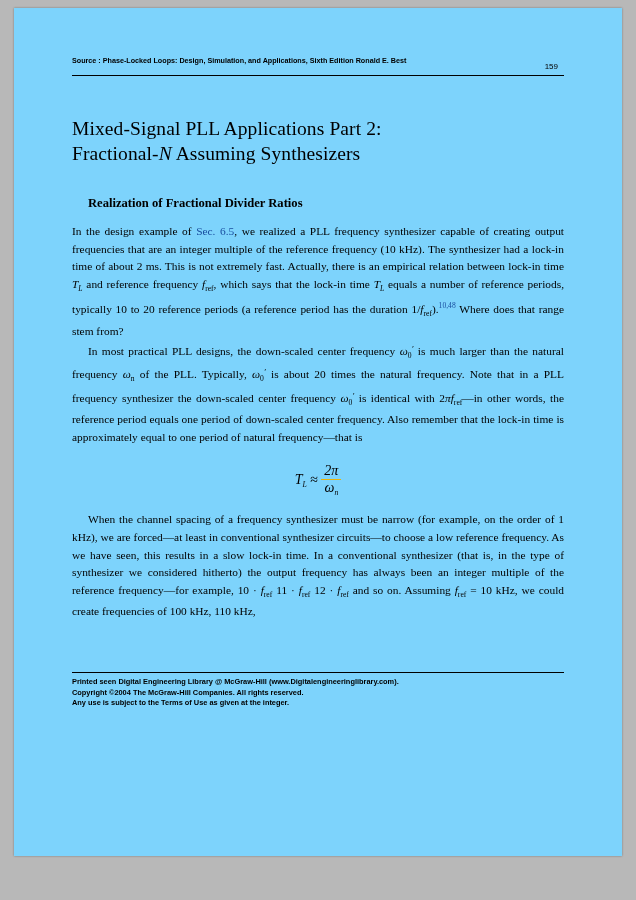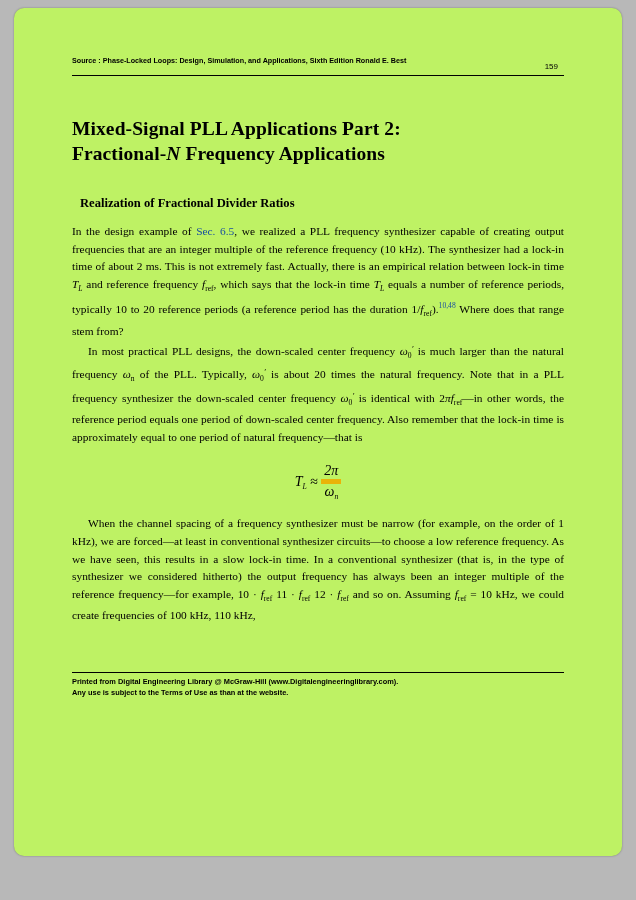--- a/index.html
+++ b/index.html
@@ -12,23 +12,22 @@
     height: 900px;
     font-family: "Liberation Serif", serif;
     overflow: hidden;
   }
   .page {
     position: absolute;
     left: 14px;
     top: 8px;
     width: 608px;
     height: 848px;
-    background: #bef264;
+    background: #7dd3fc;
     box-shadow: 0 0 2px rgba(0,0,0,0.35);
-    border-radius: 10px;
   }
   .content {
     position: absolute;
     left: 58px;
     top: 48px;
     width: 492px;
   }
   
   .srcline {
     font-family: "Liberation Sans", sans-serif;
@@ -52,31 +51,31 @@
   }
   .rule {
     border-bottom: 1px solid #000;
     margin-top: 4px;
     width: 100%;
   }
   
   h1 {
     font-family: "Liberation Serif", serif;
     font-size: 19.5px;
-    font-weight: bold;
+    font-weight: normal;
     line-height: 25px;
     margin: 40px 0 0 0;
     letter-spacing: 0.1px;
   }
   h1 .ital { font-style: italic; }
   h2 {
     font-family: "Liberation Serif", serif;
     font-size: 12.6px;
     font-weight: bold;
-    margin: 30px 0 12px 8px;
+    margin: 30px 0 12px 16px;
   }
   
   p {
     font-size: 11.4px;
     line-height: 17.6px;
     margin: 8px 0 0 0;
     text-align: justify;
   }
   p.indent { text-indent: 16px; }
   p + p { margin-top: 0; }
@@ -91,21 +90,21 @@
     text-align: center;
     font-size: 14px;
   }
   .frac {
     display: inline-block;
     vertical-align: middle;
     text-align: center;
     line-height: 1.15;
   }
   .frac .num { display: block; padding: 0 3px; }
-  .frac .den { display: block; border-top: 5px solid #eab308; padding: 0 3px; }
+  .frac .den { display: block; border-top: 1px solid #eab308; padding: 0 3px; }
   
   .footer {
     position: absolute;
     left: 58px;
     top: 664px;
     width: 492px;
   }
   .footer .frule {
     border-top: 1px solid #000;
     margin-bottom: 4px;
@@ -125,21 +124,21 @@
   <div class="content">
 
     <div class="header-row">
       <div class="srcline">Source : Phase-Locked Loops: Design, Simulation, and Applications, Sixth Edition   Ronald E. Best</div>
       <div class="pageno">159</div>
     </div>
     <div class="rule"></div>
 
     <h1>
       <span>Mixed-Signal PLL Applications Part 2:</span><br>
-      <span>Fractional-</span><span class="ital">N</span><span> Frequency Applications</span>
+      <span>Fractional-</span><span class="ital">N</span><span> Assuming Synthesizers</span>
     </h1>
 
     <h2>Realization of Fractional Divider Ratios</h2>
 
     <p><span>In the design example of </span><span class="link">Sec. 6.5</span><span>, we realized a PLL frequency synthesizer capable of creating output frequencies that are an integer multiple of the reference frequency (10 kHz). The synthesizer had a lock-in time of about 2 ms. This is not extremely fast. Actually, there is an empirical relation between lock-in time </span><span class="it">T</span><span class="it sub">L</span><span> and reference frequency </span><span class="it">f</span><span class="sub">ref</span><span>, which says that the lock-in time </span><span class="it">T</span><span class="it sub">L</span><span> equals a number of reference periods, typically 10 to 20 reference periods (a reference period has the duration 1/</span><span class="it">f</span><span class="sub">ref</span><span>).</span><span class="sup link">10,48</span><span> Where does that range stem from?</span></p>
 
     <p class="indent"><span>In most practical PLL designs, the down-scaled center frequency </span><span class="it">ω</span><span class="sub">0</span><span class="prime">′</span><span> is much larger than the natural frequency </span><span class="it">ω</span><span class="sub">n</span><span> of the PLL. Typically, </span><span class="it">ω</span><span class="sub">0</span><span class="prime">′</span><span> is about 20 times the natural frequency. Note that in a PLL frequency synthesizer the down-scaled center frequency </span><span class="it">ω</span><span class="sub">0</span><span class="prime">′</span><span> is identical with 2</span><span class="it">π</span><span class="it">f</span><span class="sub">ref</span><span>—in other words, the reference period equals one period of down-scaled center frequency. Also remember that the lock-in time is approximately equal to one period of natural frequency—that is</span></p>
 
     <div class="equation">
       <span class="it">T</span><span class="it sub">L</span>
@@ -150,17 +149,18 @@
       </span>
     </div>
 
 
     <p class="indent"><span>When the channel spacing of a frequency synthesizer must be narrow (for example, on the order of 1 kHz), we are forced—at least in conventional synthesizer circuits—to choose a low reference frequency. As we have seen, this results in a slow lock-in time. In a conventional synthesizer (that is, in the type of synthesizer we considered hitherto) the output frequency has always been an integer multiple of the reference frequency—for example, 10 · </span><span class="it">f</span><span class="sub">ref</span><span> 11 · </span><span class="it">f</span><span class="sub">ref</span><span> 12 · </span><span class="it">f</span><span class="sub">ref</span><span> and so on. Assuming </span><span class="it">f</span><span class="sub">ref</span><span> = 10 kHz, we could create frequencies of 100 kHz, 110 kHz,</span></p>
 
   </div>
 
   <div class="footer">
     <div class="frule"></div>
-    <div class="line">Printed from Digital Engineering Library @ McGraw-Hill (www.Digitalengineeringlibrary.com).</div>
-    <div class="line">Any use is subject to the Terms of Use as than at the website.</div>
+    <div class="line">Printed seen Digital Engineering Library @ McGraw-Hill (www.Digitalengineeringlibrary.com).</div>
+    <div class="line">Copyright ©2004 The McGraw-Hill Companies. All rights reserved.</div>
+    <div class="line">Any use is subject to the Terms of Use as given at the integer.</div>
   </div>
 
 </div>
 
 </body></html>

